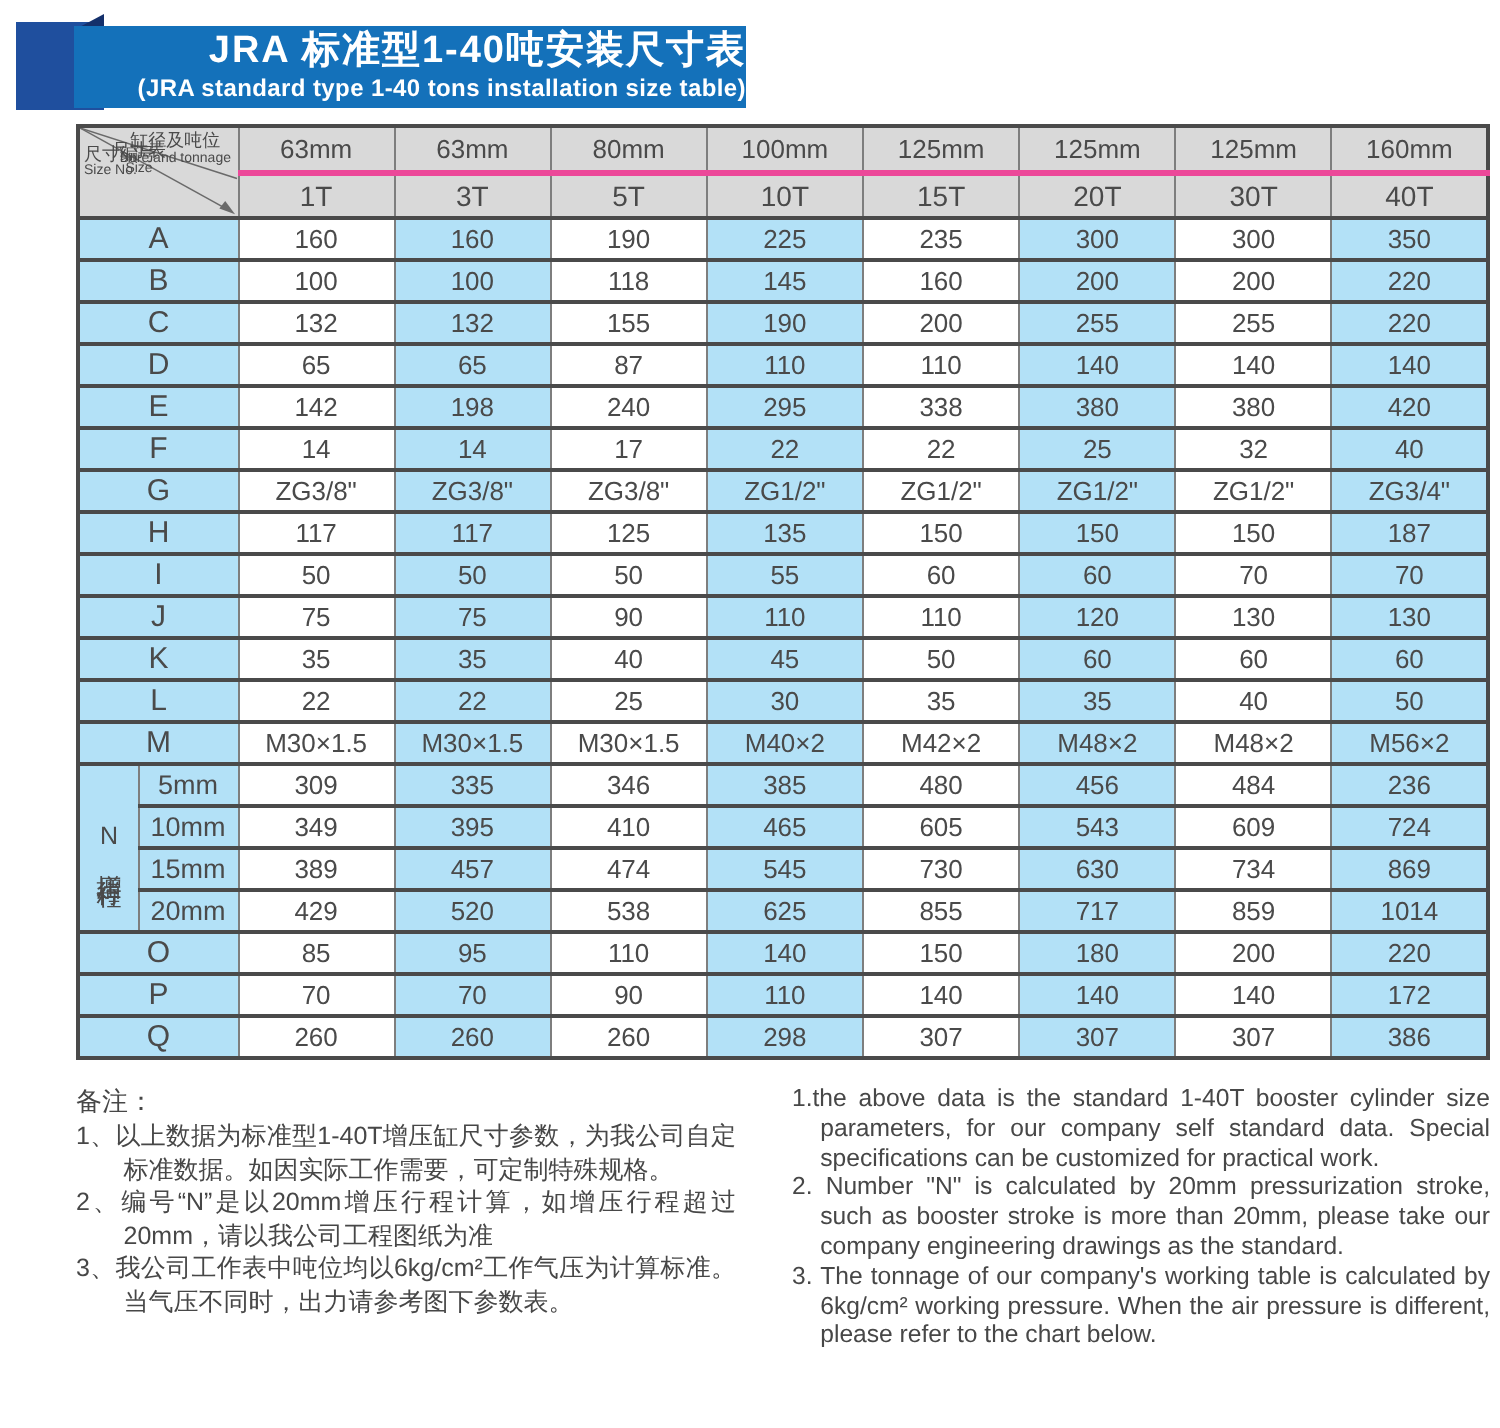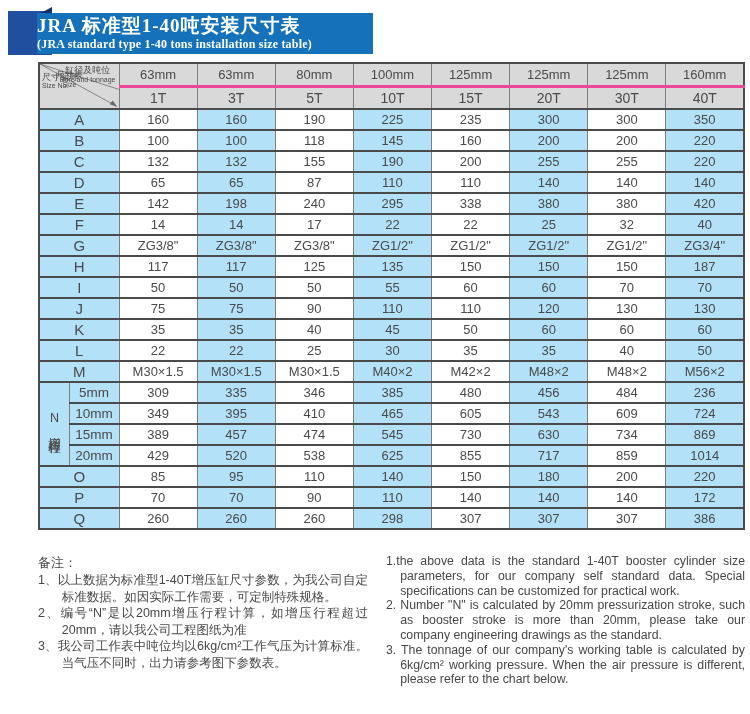--- a/index.html
+++ b/index.html
@@ -11,21 +11,21 @@
   html,body{background:#fff}
   .page{position:relative;width:750px;height:714px;background:#fff;overflow:hidden;
         font-family:"Liberation Sans",sans-serif;color:var(--text_gray)}
 
   
   .banner{position:relative;height:60px}
   .banner-square{position:absolute;left:8px;top:11px;width:44px;height:44px;background:var(--ribbon_navy)}
   .banner-fold{position:absolute;left:37px;top:7px;width:15px;height:8px;background:var(--fold_navy);
                clip-path:polygon(0 100%,100% 100%,100% 0)}
   .banner-plate{position:absolute;left:37px;top:13px;width:336px;height:41px;background:var(--banner_blue);
-                color:#fff;text-align:left;font-family:Liberation Serif, serif;font-weight:bold}
+                color:#fff;text-align:right;font-family:Liberation Sans, sans-serif;font-weight:bold}
   .banner-title{font-size:19px;line-height:23px;letter-spacing:1px;margin-top:1px}
   .banner-subtitle{font-size:12px;line-height:14px;letter-spacing:.2px}
 
   
   table.size{border-collapse:collapse;table-layout:fixed;width:707px;margin:2px 0 0 38px;
              border:2px solid var(--border_dark)}
   th,td{border-left:1px solid var(--border_gray);border-right:1px solid var(--border_gray);
         border-top:2px solid var(--border_dark);border-bottom:1px solid var(--border_gray);
         text-align:center;vertical-align:middle;font-weight:normal;color:var(--text_gray);
         padding:0;height:21px;font-size:13px;white-space:nowrap;overflow:hidden}
@@ -45,21 +45,21 @@
   .corner svg{position:absolute;left:0;top:0;width:100%;height:100%;display:block}
   .c{position:absolute;line-height:1.08;color:var(--text_gray)}
   .c span{display:block}
   .c .zh{font-size:9px}
   .c .en{font-size:7px}
   .c-tl{left:16px;top:7px;text-align:center}
   .c-tr{right:3px;top:2px;text-align:center}
   .c-bl{left:2px;bottom:18px;text-align:left}
 
   
-  .notes{display:flex;gap:18px;margin:24px 5px 0 38px}
+  .notes{display:flex;gap:28px;margin:12px 5px 0 38px}
   .ncol{color:#474747}
   .ncol .nh{font-size:13px;line-height:17px;margin-bottom:1px}
   .ncol ol{list-style:none}
   .ncol li{margin:0}
   .ncol-zh{width:330px;flex:none;font-size:12.5px;line-height:16.5px}
   .ncol-zh li{padding-left:1.9em;text-indent:-1.9em;text-align:justify}
   .ncol-en{flex:1;font-size:12.3px;line-height:14.8px;text-align:justify}
   .ncol-en li{padding-left:1.15em;text-indent:-1.15em}
 </style>
 </head>

